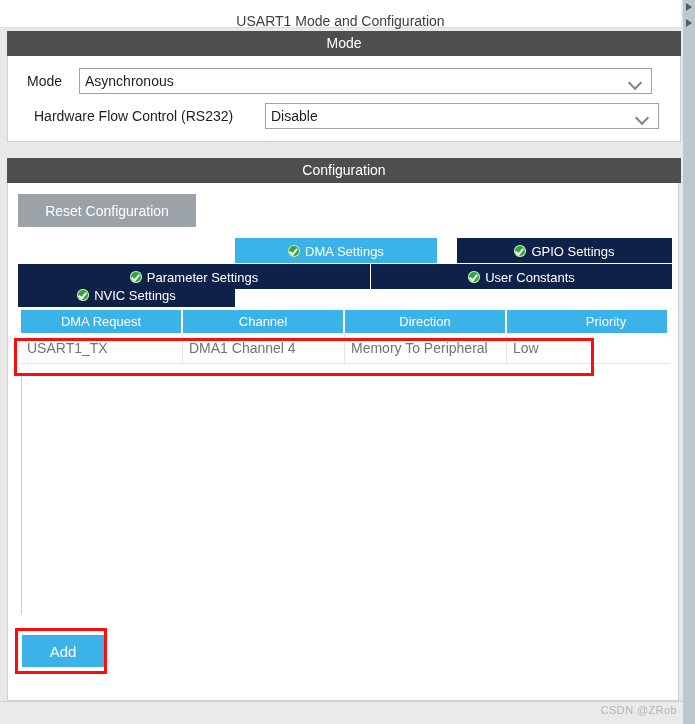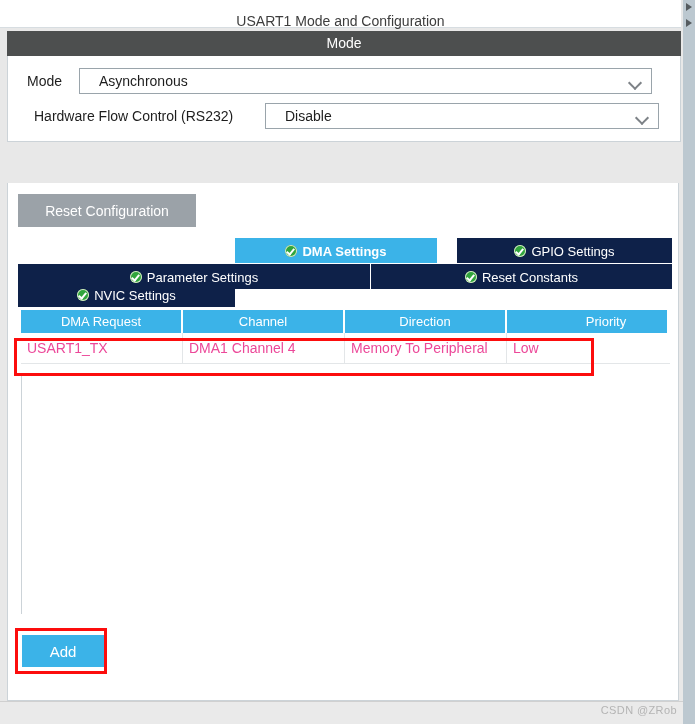--- a/index.html
+++ b/index.html
@@ -101,21 +101,21 @@
   }
   .combo {
     position: absolute;
     height: 26px;
     background: #ffffff;
     border: 1px solid #9aa4ab;
     box-sizing: border-box;
   }
   .combo-value {
     position: absolute;
-    left: 19px; top: 0;
+    left: 5px; top: 0;
     line-height: 24px;
     font-size: 14px;
     color: #1d1d1d;
     white-space: nowrap;
   }
   .combo-arrow {
     position: absolute;
     right: 8px; top: 9px;
     width: 13px; height: 8px;
   }
@@ -205,21 +205,21 @@
     position: absolute;
     left: 3px; top: 2px;
     width: 3px; height: 6px;
     border-right: 2px solid #ffffff;
     border-bottom: 2px solid #ffffff;
     transform: rotate(40deg);
   }
   .tab-label { vertical-align: middle; }
 
   .tab-nvic  { left: 0;    width: 217px; margin-top: 44px; }
-  .tab-dma   { left: 217px;width: 202px; font-weight: bold; }
+  .tab-dma   { left: 217px;width: 202px; }
   .tab-gpio  { left: 439px;width: 215px; }
   .tab-param { left: 0;    width: 352px; }
   .tab-uconst{ left: 353px;width: 301px; }
 
   
   .table-wrap {
     position: absolute;
     left: 18px; top: 296px;
     width: 654px;
     height: 320px;
@@ -250,21 +250,21 @@
     width: 649px; height: 31px;
     background: #ffffff;
     border-bottom: 1px solid #e3e6e8;
     box-sizing: border-box;
   }
   .td {
     position: absolute;
     top: 0; height: 30px;
     line-height: 30px;
     font-size: 14px;
-    color: #ec4899;
+    color: #737373;
     padding-left: 6px;
     box-sizing: border-box;
     white-space: nowrap;
     border-right: 1px solid #e3e6e8;
   }
   .td-1 { left: 0;   width: 162px; }
   .td-2 { left: 162px; width: 162px; }
   .td-3 { left: 324px; width: 162px; }
   .td-4 { left: 486px; width: 163px; border-right: none; }
 
@@ -353,20 +353,21 @@
   </div>
 
   <div class="field-row row-hfc">
     <div class="field-label">Hardware Flow Control (RS232)</div>
     <div class="combo">
       <div class="combo-value">Disable</div>
       <div class="combo-arrow"></div>
     </div>
   </div>
 
+  <div class="section-head conf-head">Configuration</div>
 
   <div class="conf-panel"></div>
 
   <button class="reset-btn">Reset Configuration</button>
 
   <div class="tab-row tab-row-1">
     <div class="tab tab-nvic">
       <span class="chk"></span><span class="tab-label">NVIC Settings</span>
     </div>
     <div class="tab tab-dma active">
@@ -375,21 +376,21 @@
     <div class="tab tab-gpio">
       <span class="chk"></span><span class="tab-label">GPIO Settings</span>
     </div>
   </div>
 
   <div class="tab-row tab-row-2">
     <div class="tab tab-param">
       <span class="chk"></span><span class="tab-label">Parameter Settings</span>
     </div>
     <div class="tab tab-uconst">
-      <span class="chk"></span><span class="tab-label">Reset Constants</span>
+      <span class="chk"></span><span class="tab-label">User Constants</span>
     </div>
   </div>
 
   <div class="list-body"></div>
 
   <div class="table-wrap">
     <div class="th-row">
       <div class="th th-1">DMA Request</div>
       <div class="th th-2">Channel</div>
       <div class="th th-3">Direction</div>

